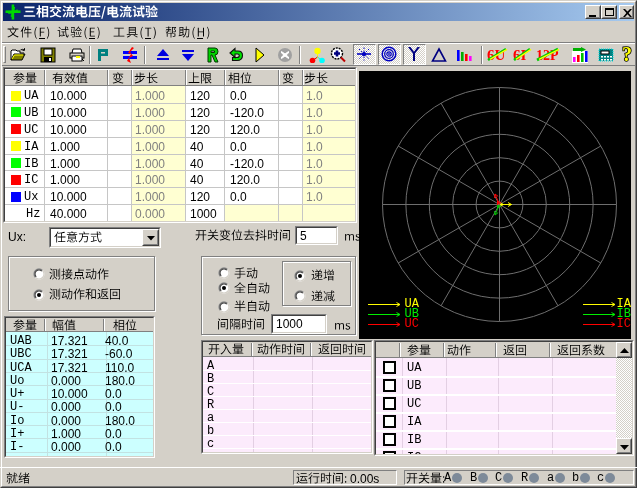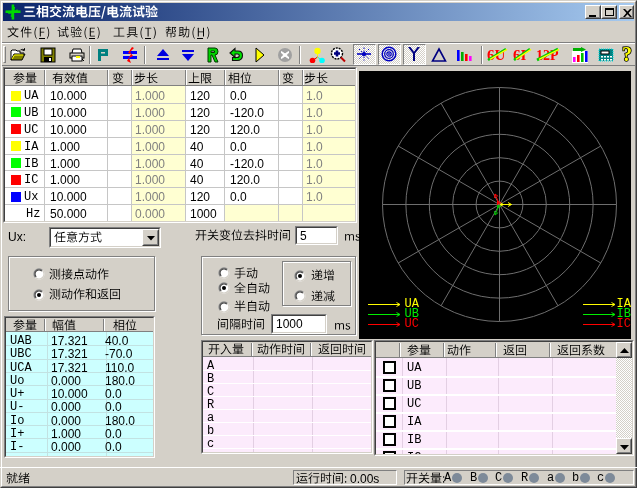--- a/index.html
+++ b/index.html
@@ -342,21 +342,21 @@
 <div class="ls" style="left:230px;top:173.4px">120.0</div>
 <div class="ls" style="left:306px;top:173.4px;color:#808080">1.0</div>
 <div class="ab" style="left:11px;top:191.8px;width:10px;height:10px;background:#0000ff"></div>
 <div class="lm" style="left:24px;top:190.2px">Ux</div>
 <div class="ls" style="left:50px;top:190.2px">10.000</div>
 <div class="ls" style="left:135px;top:190.2px;color:#808080">1.000</div>
 <div class="ls" style="left:190px;top:190.2px">120</div>
 <div class="ls" style="left:230px;top:190.2px">0.0</div>
 <div class="ls" style="left:306px;top:190.2px;color:#808080">1.0</div>
 <div class="lm" style="left:26px;top:207.1px">Hz</div>
-<div class="ls" style="left:50px;top:207.1px">50.000</div>
+<div class="ls" style="left:50px;top:207.1px">40.000</div>
 <div class="ls" style="left:135px;top:207.1px;color:#808080">0.000</div>
 <div class="ls" style="left:190px;top:207.1px">1000</div>
 <div class="ls" style="left:230px;top:207.1px"></div>
 <div class="ls" style="left:306px;top:207.1px;color:#808080"></div>
 <div class="ls" style="left:8px;top:230px">Ux:</div>
 <div class="ab sunk2" style="left:49px;top:227px;width:112px;height:21px;background:#fff">
     <div class="in"></div>
   </div>
 <svg class="ab" style="left:54px;top:230.5px" width="49" height="16" viewBox="0 0 49 16">
     <path d="M4.1 10.2V11H11.3V10.2H8V6.4H11.5V5.6H8V2.2C9.1 2 10.2 1.7 11 1.4L10.4 0.8C8.9 1.3 6.3 1.8 4 2.1C4.1 2.3 4.2 2.6 4.3 2.7C5.2 2.6 6.2 2.5 7.2 2.3V5.6H3.6V6.4H7.2V10.2ZM3.6 0.4C2.8 2.3 1.6 4.2 0.3 5.4C0.4 5.6 0.7 6 0.8 6.2C1.3 5.7 1.8 5.1 2.3 4.5V11.4H3.1V3.2C3.6 2.4 4 1.6 4.4 0.7Z M15.6 8.7V10.3C15.6 11.1 15.9 11.3 17.1 11.3C17.3 11.3 19.2 11.3 19.4 11.3C20.4 11.3 20.6 11 20.7 9.7C20.5 9.6 20.2 9.5 20 9.4C19.9 10.5 19.9 10.7 19.3 10.7C18.9 10.7 17.4 10.7 17.1 10.7C16.5 10.7 16.4 10.6 16.4 10.3V8.7ZM20.9 8.8C21.5 9.4 22.2 10.3 22.5 10.9L23.2 10.6C22.9 10 22.2 9.1 21.6 8.5ZM14.2 8.6C13.9 9.3 13.4 10.2 12.8 10.7L13.4 11.1C14.1 10.5 14.5 9.6 14.9 8.9ZM15.1 6.6H21V7.5H15.1ZM15.1 5.2H21V6H15.1ZM14.3 4.6V8.1H17.3L16.9 8.4C17.6 8.8 18.4 9.4 18.8 9.8L19.3 9.3C18.9 8.9 18.2 8.4 17.5 8.1H21.8V4.6ZM16 2H20C19.9 2.4 19.6 2.9 19.4 3.3H16.5L16.5 3.3C16.5 2.9 16.2 2.4 16 2ZM17.4 0.5C17.5 0.8 17.7 1.1 17.8 1.4H13.4V2H15.9L15.3 2.2C15.5 2.5 15.6 3 15.7 3.3H12.9V4H23.2V3.3H20.2C20.4 3 20.6 2.6 20.8 2.2L20.2 2H22.6V1.4H18.7C18.6 1 18.3 0.6 18.1 0.3Z M29.3 0.7C29.6 1.3 30 2 30.2 2.5L31 2.2C30.8 1.7 30.4 0.9 30.1 0.4ZM24.9 2.5V3.3H28.2C28 6.1 27.7 9.3 24.6 10.8C24.8 11 25 11.3 25.2 11.5C27.5 10.3 28.4 8.3 28.8 6.1H33.1C32.9 8.9 32.7 10.1 32.3 10.4C32.2 10.5 32 10.6 31.8 10.6C31.5 10.6 30.6 10.6 29.7 10.5C29.9 10.7 30 11 30 11.3C30.8 11.3 31.6 11.3 32 11.3C32.5 11.3 32.8 11.2 33 10.9C33.5 10.5 33.7 9.2 34 5.7C34 5.6 34 5.3 34 5.3H28.9C29 4.7 29 4 29 3.3H35.2V2.5Z M44.5 1C45.1 1.4 45.9 2.1 46.3 2.5L46.8 2C46.5 1.6 45.7 1 45 0.5ZM42.8 0.5C42.8 1.2 42.9 2 42.9 2.7H36.7V3.5H42.9C43.3 8 44.3 11.5 46.2 11.5C47.1 11.5 47.4 10.8 47.6 8.8C47.4 8.7 47.1 8.5 46.9 8.3C46.8 10 46.7 10.6 46.3 10.6C45 10.6 44.1 7.7 43.8 3.5H47.4V2.7H43.7C43.7 2 43.7 1.3 43.7 0.5ZM36.7 10.3 37 11.1C38.5 10.7 40.7 10.2 42.8 9.7L42.7 9L40.1 9.6V6.1H42.4V5.4H37.1V6.1H39.3V9.7Z" fill="#000"></path>
@@ -484,21 +484,21 @@
     <path d="M5.2 1.1V1.8H11.4V1.1ZM6.5 3.3H10V4.8H6.5ZM5.8 2.7V5.4H10.7V2.7ZM0.8 2.7V9H1.5V3.5H2.4V11.4H3.1V3.5H4.1V8C4.1 8.1 4.1 8.2 4 8.2C3.9 8.2 3.7 8.2 3.4 8.2C3.5 8.4 3.6 8.7 3.6 8.9C4 8.9 4.3 8.8 4.5 8.7C4.7 8.6 4.7 8.4 4.7 8.1V2.7H3.1V0.5H2.4V2.7ZM6 9H7.8V10.4H6ZM10.5 9V10.4H8.5V9ZM6 8.4V7.1H7.8V8.4ZM10.5 8.4H8.5V7.1H10.5ZM5.2 6.4V11.4H6V11H10.5V11.4H11.2V6.4Z M19.2 0.4C19.2 0.8 19.1 1.2 19 1.7H15.9V2.4H18.9C18.8 2.8 18.8 3.3 18.7 3.6H16.6V10.4H15.4V11.1H23.5V10.4H22.4V3.6H19.4C19.5 3.3 19.6 2.8 19.7 2.4H23.1V1.7H19.8L20.1 0.5ZM17.3 10.4V9.3H21.6V10.4ZM17.3 5.9H21.6V7H17.3ZM17.3 5.3V4.2H21.6V5.3ZM17.3 7.6H21.6V8.7H17.3ZM15.2 0.5C14.6 2.3 13.5 4.1 12.4 5.3C12.6 5.5 12.8 5.9 12.9 6.1C13.2 5.7 13.6 5.2 14 4.7V11.4H14.7V3.4C15.2 2.6 15.6 1.6 16 0.7Z" fill="#000"></path>
   </svg>
 <svg class="ab" style="left:113px;top:319px" width="25" height="16" viewBox="0 0 25 16">
     <path d="M6.5 4.8H10.3V6.9H6.5ZM6.5 4V1.9H10.3V4ZM6.5 7.7H10.3V9.9H6.5ZM5.7 1.2V11.4H6.5V10.6H10.3V11.3H11.1V1.2ZM2.6 0.4V3H0.6V3.8H2.5C2.1 5.5 1.2 7.4 0.4 8.4C0.5 8.6 0.7 9 0.8 9.2C1.5 8.3 2.1 6.9 2.6 5.5V11.4H3.4V5.9C3.9 6.4 4.5 7.2 4.7 7.6L5.2 7C4.9 6.6 3.8 5.3 3.4 4.9V3.8H5.2V3H3.4V0.4Z M16.4 2.7V3.4H22.9V2.7ZM17.2 4.4C17.6 6.1 18 8.3 18.1 9.6L18.9 9.3C18.8 8.1 18.4 5.9 18 4.2ZM18.9 0.6C19.1 1.2 19.3 2 19.5 2.5L20.2 2.3C20.1 1.7 19.9 1 19.6 0.4ZM15.9 10.2V10.9H23.4V10.2H20.9C21.3 8.5 21.9 6.1 22.2 4.3L21.3 4.1C21.1 5.9 20.6 8.5 20.1 10.2ZM15.5 0.5C14.8 2.3 13.7 4.2 12.5 5.3C12.6 5.5 12.9 5.9 12.9 6.1C13.4 5.7 13.8 5.1 14.2 4.6V11.4H15V3.3C15.5 2.5 15.9 1.6 16.2 0.7Z" fill="#000"></path>
   </svg>
 <div class="lm" style="left:10px;top:333.9px">UAB</div>
 <div class="ls" style="left:51px;top:333.9px">17.321</div>
 <div class="ls" style="left:105px;top:333.9px">40.0</div>
 <div class="lm" style="left:10px;top:347.2px">UBC</div>
 <div class="ls" style="left:51px;top:347.2px">17.321</div>
-<div class="ls" style="left:105px;top:347.2px">-70.0</div>
+<div class="ls" style="left:105px;top:347.2px">-60.0</div>
 <div class="lm" style="left:10px;top:360.5px">UCA</div>
 <div class="ls" style="left:51px;top:360.5px">17.321</div>
 <div class="ls" style="left:105px;top:360.5px">110.0</div>
 <div class="lm" style="left:10px;top:373.8px">Uo</div>
 <div class="ls" style="left:51px;top:373.8px">0.000</div>
 <div class="ls" style="left:105px;top:373.8px">180.0</div>
 <div class="lm" style="left:10px;top:387.1px">U+</div>
 <div class="ls" style="left:51px;top:387.1px">10.000</div>
 <div class="ls" style="left:105px;top:387.1px">0.0</div>
 <div class="lm" style="left:10px;top:400.4px">U-</div>

